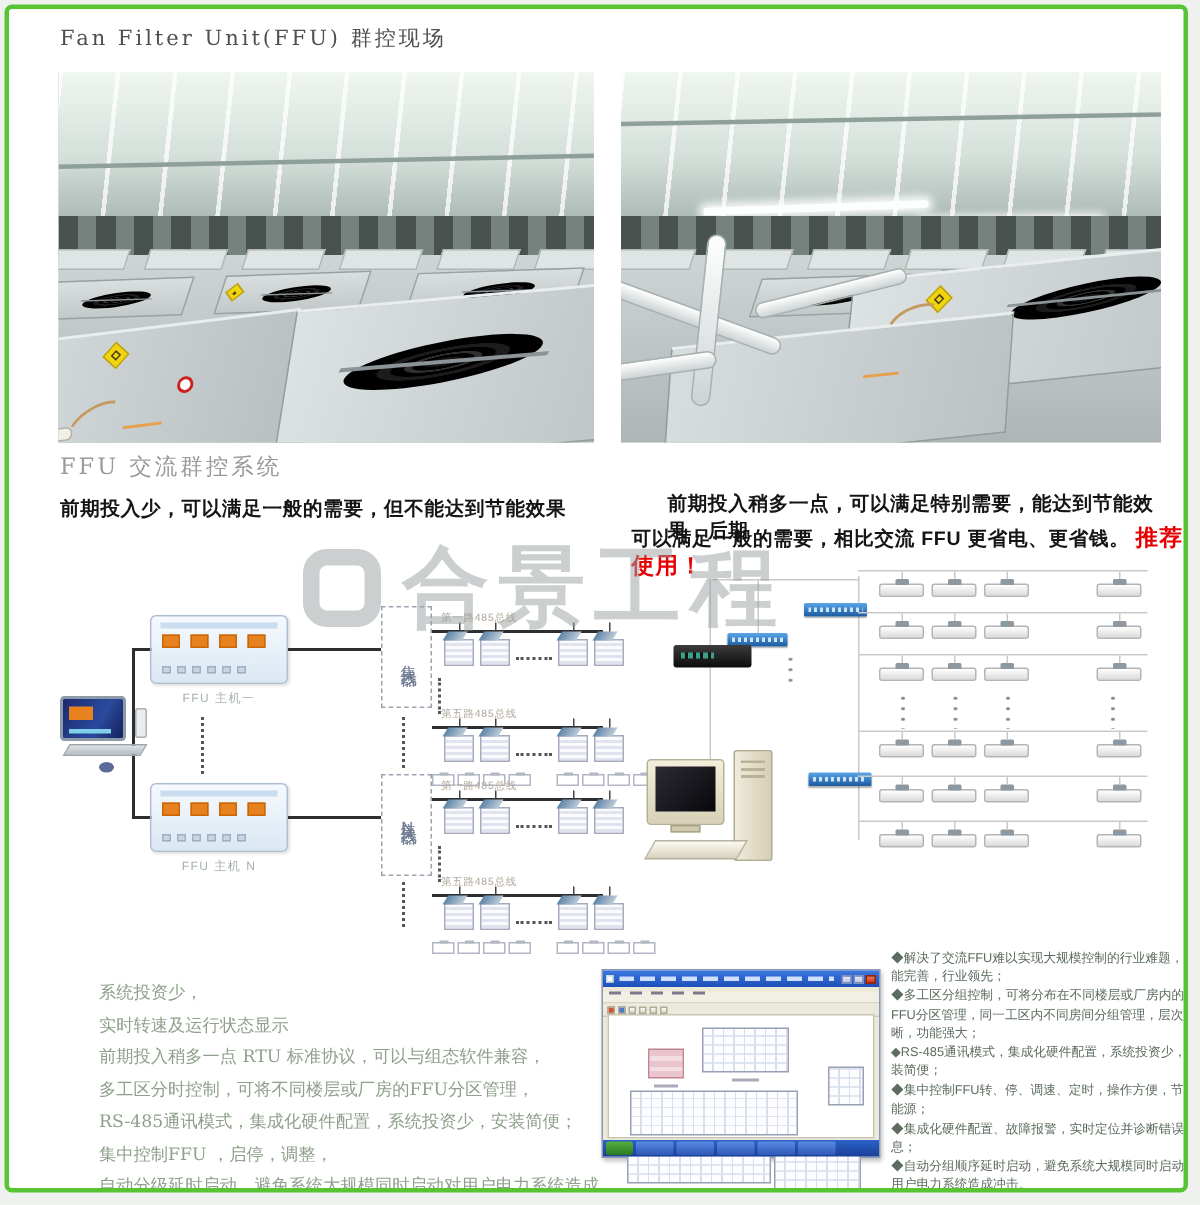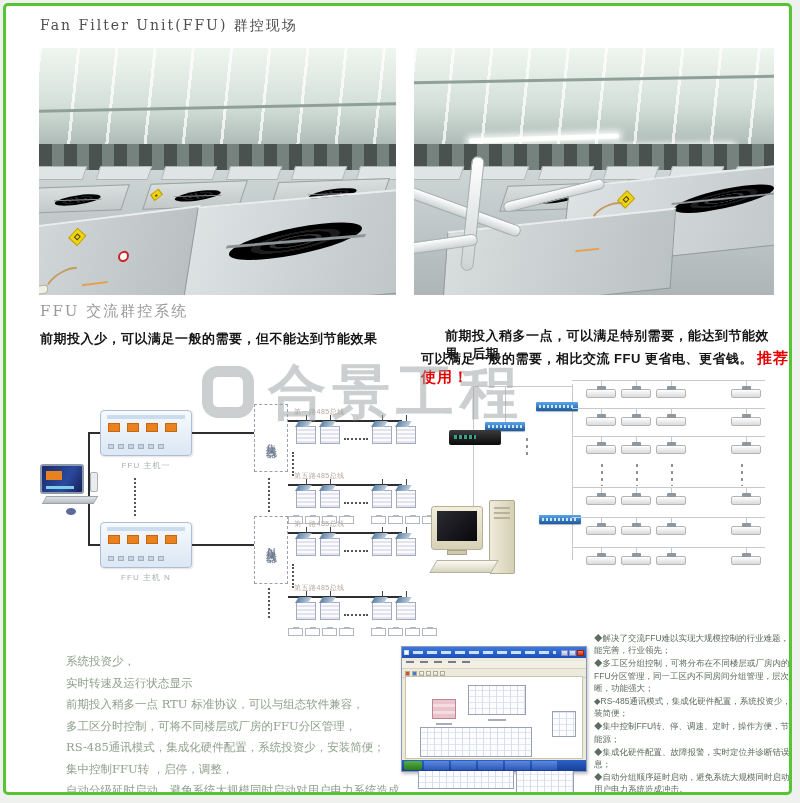--- a/index.html
+++ b/index.html
@@ -463,21 +463,21 @@
         <i class="tk"></i>
     </div>
   </div>
 
   <div class="feat-l">
     <div>系统投资少，</div>
     <div>实时转速及运行状态显示</div>
     <div>前期投入稍多一点 RTU 标准协议，可以与组态软件兼容，</div>
     <div>多工区分时控制，可将不同楼层或厂房的FFU分区管理，</div>
     <div>RS-485通讯模式，集成化硬件配置，系统投资少，安装简便；</div>
-    <div>集中控制FFU转 ，启停，调整，</div>
+    <div>集中控制FFU ，启停，调整，</div>
     <div>自动分级延时启动，避免系统大规模同时启动对用户电力系统造成冲击</div>
   </div>
 
   <div class="feat-r">
     <div>◆解决了交流FFU难以实现大规模控制的行业难题，功能完善，行业领先；</div>
     <div>◆多工区分组控制，可将分布在不同楼层或厂房内的FFU分区管理，同一工区内不同房间分组管理，层次清晰，功能强大；</div>
     <div>◆RS-485通讯模式，集成化硬件配置，系统投资少，安装简便；</div>
     <div>◆集中控制FFU转、停、调速、定时，操作方便，节约能源；</div>
     <div>◆集成化硬件配置、故障报警，实时定位并诊断错误信息；</div>
     <div>◆自动分组顺序延时启动，避免系统大规模同时启动对用户电力系统造成冲击。</div>

